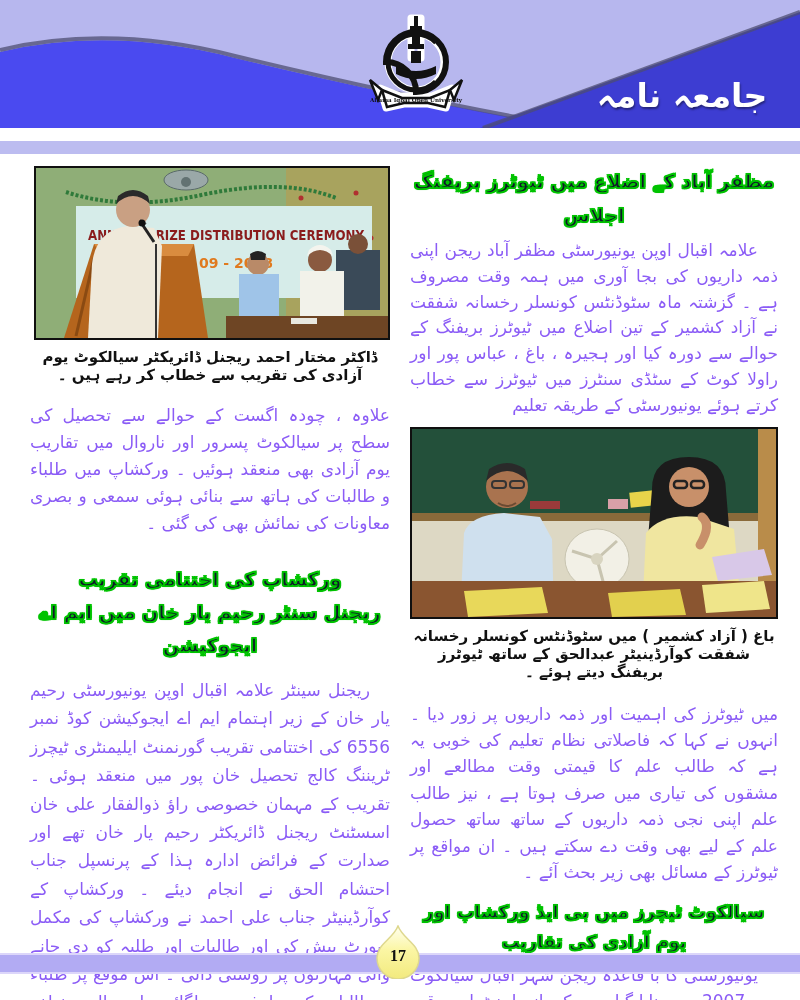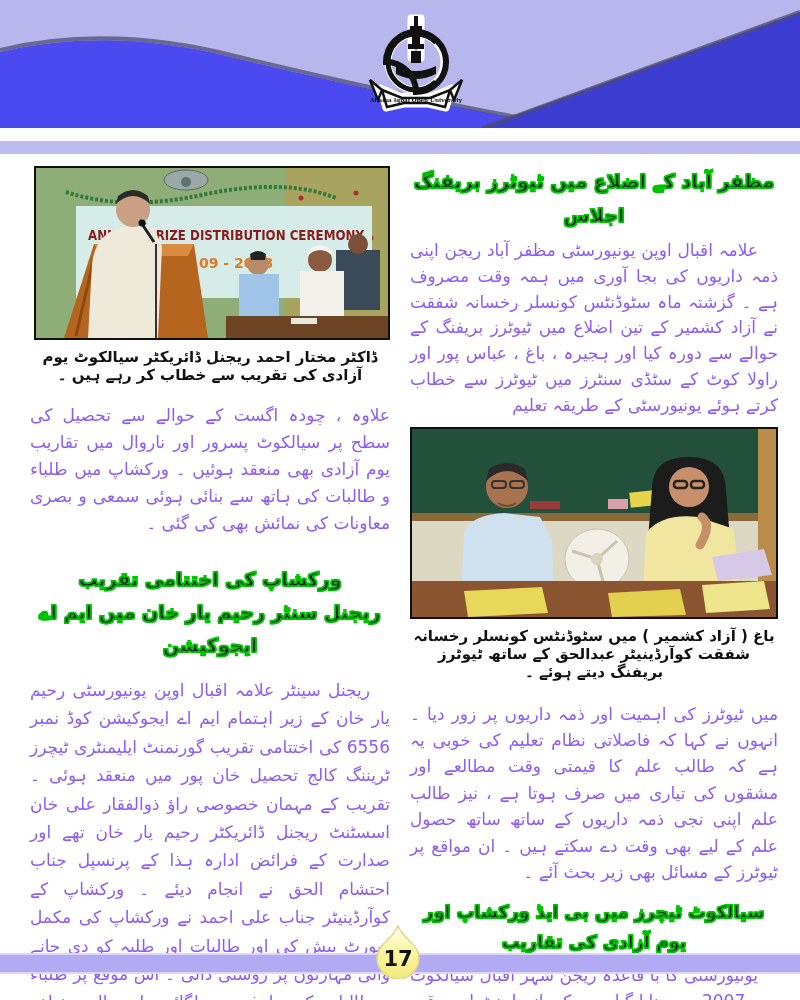--- a/index.html
+++ b/index.html
@@ -20,21 +20,21 @@
   .caption{direction:rtl;text-align:center;color:#111;font-size:15px;font-weight:bold;}
   .green-head{direction:rtl;text-align:center;font-weight:bold;color:#0f172a;
       -webkit-text-stroke:1.5px #00c300;
       text-shadow:-1px -1px 0 #00c300,1px -1px 0 #00c300,-1px 1px 0 #00c300,1px 1px 0 #00c300,0 0 2px #00c300;}
   .photo-frame{border:2px solid #101010;background:#ccc;overflow:hidden;}
   
   .footer-band{position:absolute;left:0;top:953px;width:800px;height:17px;background:#b2abf3;
       border-top:2px solid #dcd6fa;border-bottom:2px solid #dcd6fa;}
   .page-number-badge{position:absolute;left:374px;top:925px;width:48px;height:54px;}
   .page-number-badge .num{position:absolute;left:0;top:22px;width:48px;text-align:center;
-      font-size:21px;font-weight:bold;color:#111;}
+      font-size:16px;font-weight:bold;color:#111;font-family:Liberation Serif, serif;}
 </style>
 </head>
 <body>
 
 <div class="page">
 
   <div class="header">
     <svg width="800" height="128" viewBox="0 0 800 128">
       <rect x="0" y="0" width="800" height="128" fill="#b7b7ee"></rect>
 
@@ -62,20 +62,21 @@
         <rect x="42" y="34" width="16" height="5"></rect>
         <rect x="45" y="41" width="10" height="12"></rect>
       </g>
 
       <path d="M30,56 Q50,66 70,56 L70,64 Q50,74 30,64 Z" fill="#111"></path>
 
       <path d="M16,80 L36,88 L64,88 L84,80 L79,97 L62,93 L38,93 L21,97 Z" fill="#fff" stroke="#111" stroke-width="2.5"></path>
       <path d="M16,80 L4,70 L12,90 Z M84,80 L96,70 L88,90 Z" fill="#fff" stroke="#111" stroke-width="2.5"></path>
       <text x="50" y="92" text-anchor="middle" font-size="5.6" font-weight="bold" fill="#111" font-family="DejaVu Serif, serif">Allama Iqbal Open University</text>
     </svg>
+    <div class="masthead-title">جامعہ نامہ</div>
   </div>
   <div class="strip-white"></div>
   <div class="strip-lav"></div>
 
   <div class="col" style="left:30px;top:166px;width:360px;">
 
     <div class="photo-frame" style="width:352px;height:170px;">
       <svg width="352" height="170" viewBox="0 0 352 170">
         <rect width="352" height="170" fill="#8fae77"></rect>
         <rect x="250" y="0" width="102" height="170" fill="#a8a35e"></rect>

